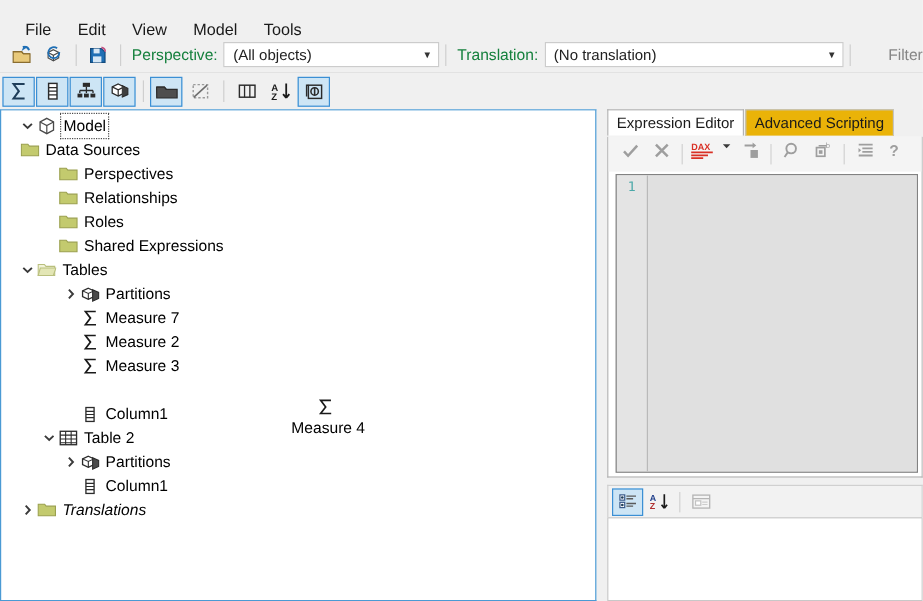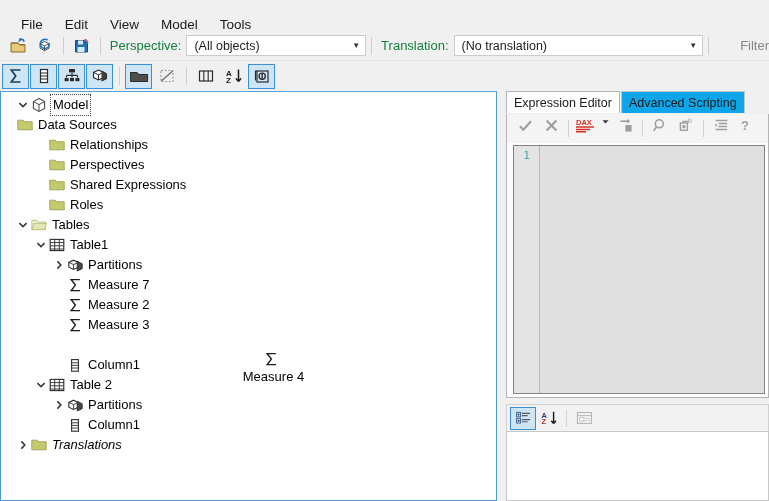--- a/index.html
+++ b/index.html
@@ -157,21 +157,21 @@
     height: 23px; flex: 0 0 23px;
     display: flex; align-items: flex-start;
     position: relative;
   }
   .tab {
     height: 22px;
     padding: 0 7px;
     font-size: 12.5px;
     color: #1a1a1a;
     display: flex; align-items: center;
-    background: #0ea5e9;
+    background: #eab308;
     border: 1px solid #c4c4c4;
     border-bottom: none;
     margin-right: 1px;
     cursor: default;
     white-space: nowrap;
   }
   .tab.active {
     background: #ffffff;
     border-color: #b4b4b4;
     position: relative;
@@ -443,76 +443,62 @@
             </span>
             <span class="tlabel">Data Sources</span>
           </div>
           <div class="tnode" style="padding-left: 32px;">
             <span class="twist"></span>
             <span class="ticon">
               <svg width="16" height="14" viewBox="0 0 16 14">
                 <path d="M0.8 2.2h5.4l1.3 1.6H15.2v8H0.8z" fill="#c3ca6e" stroke="#9aa04e" stroke-width="0.9"></path>
               </svg>
             </span>
-            <span class="tlabel">Relationships</span>
+            <span class="tlabel">Perspectives</span>
           </div>
           <div class="tnode" style="padding-left: 32px;">
             <span class="twist"></span>
             <span class="ticon">
               <svg width="16" height="14" viewBox="0 0 16 14">
                 <path d="M0.8 2.2h5.4l1.3 1.6H15.2v8H0.8z" fill="#c3ca6e" stroke="#9aa04e" stroke-width="0.9"></path>
               </svg>
             </span>
-            <span class="tlabel">Perspectives</span>
+            <span class="tlabel">Relationships</span>
           </div>
           <div class="tnode" style="padding-left: 32px;">
             <span class="twist"></span>
             <span class="ticon">
               <svg width="16" height="14" viewBox="0 0 16 14">
                 <path d="M0.8 2.2h5.4l1.3 1.6H15.2v8H0.8z" fill="#c3ca6e" stroke="#9aa04e" stroke-width="0.9"></path>
               </svg>
             </span>
-            <span class="tlabel">Shared Expressions</span>
+            <span class="tlabel">Roles</span>
           </div>
           <div class="tnode" style="padding-left: 32px;">
             <span class="twist"></span>
             <span class="ticon">
               <svg width="16" height="14" viewBox="0 0 16 14">
                 <path d="M0.8 2.2h5.4l1.3 1.6H15.2v8H0.8z" fill="#c3ca6e" stroke="#9aa04e" stroke-width="0.9"></path>
               </svg>
             </span>
-            <span class="tlabel">Roles</span>
+            <span class="tlabel">Shared Expressions</span>
           </div>
           <div class="tnode" style="padding-left: 14px;">
             <span class="twist">
               <svg width="10" height="10" viewBox="0 0 10 10">
                 <path d="M1.4 3.2L5 6.6 8.6 3.2" fill="none" stroke="#3a3a3a" stroke-width="1.6"></path>
               </svg>
             </span>
             <span class="ticon">
               <svg width="16" height="14" viewBox="0 0 16 14">
                 <path d="M0.8 2.4h5.2l1.3 1.6H14.6v7.6H0.8z" fill="#f1f3d8" stroke="#b9bf7d" stroke-width="0.9"></path>
                 <path d="M2.6 5.4h13L13.4 11.6H0.8z" fill="#e3e6b5" stroke="#b9bf7d" stroke-width="0.9"></path>
               </svg>
             </span>
             <span class="tlabel">Tables</span>
-          </div>
-          <div class="tnode" style="padding-left: 32px;">
-            <span class="twist">
-              <svg width="10" height="10" viewBox="0 0 10 10">
-                <path d="M1.4 3.2L5 6.6 8.6 3.2" fill="none" stroke="#3a3a3a" stroke-width="1.6"></path>
-              </svg>
-            </span>
-            <span class="ticon">
-              <svg width="16" height="14" viewBox="0 0 16 14">
-                <rect x="1.2" y="1.4" width="13.6" height="11.2" fill="#ffffff" stroke="#2b2b2b" stroke-width="1.1"></rect>
-                <path d="M1.2 4.6h13.6M1.2 7.8h13.6M1.2 11h13.6M5.7 1.4v11.2M10.3 1.4v11.2" stroke="#2b2b2b" stroke-width="0.9"></path>
-              </svg>
-            </span>
-            <span class="tlabel">Table1</span>
           </div>
           <div class="tnode" style="padding-left: 50px;">
             <span class="twist">
               <svg width="10" height="10" viewBox="0 0 10 10">
                 <path d="M3.4 1.4L6.8 5 3.4 8.6" fill="none" stroke="#3a3a3a" stroke-width="1.6"></path>
               </svg>
             </span>
             <span class="ticon">
               <svg width="17" height="15" viewBox="0 0 17 15">
                 <path d="M6.6 2.2l4.8 2.2v4.8L6.6 11.4 1.8 9.2V4.4z" fill="#ffffff" stroke="#2b2b2b" stroke-width="1.1"></path>

